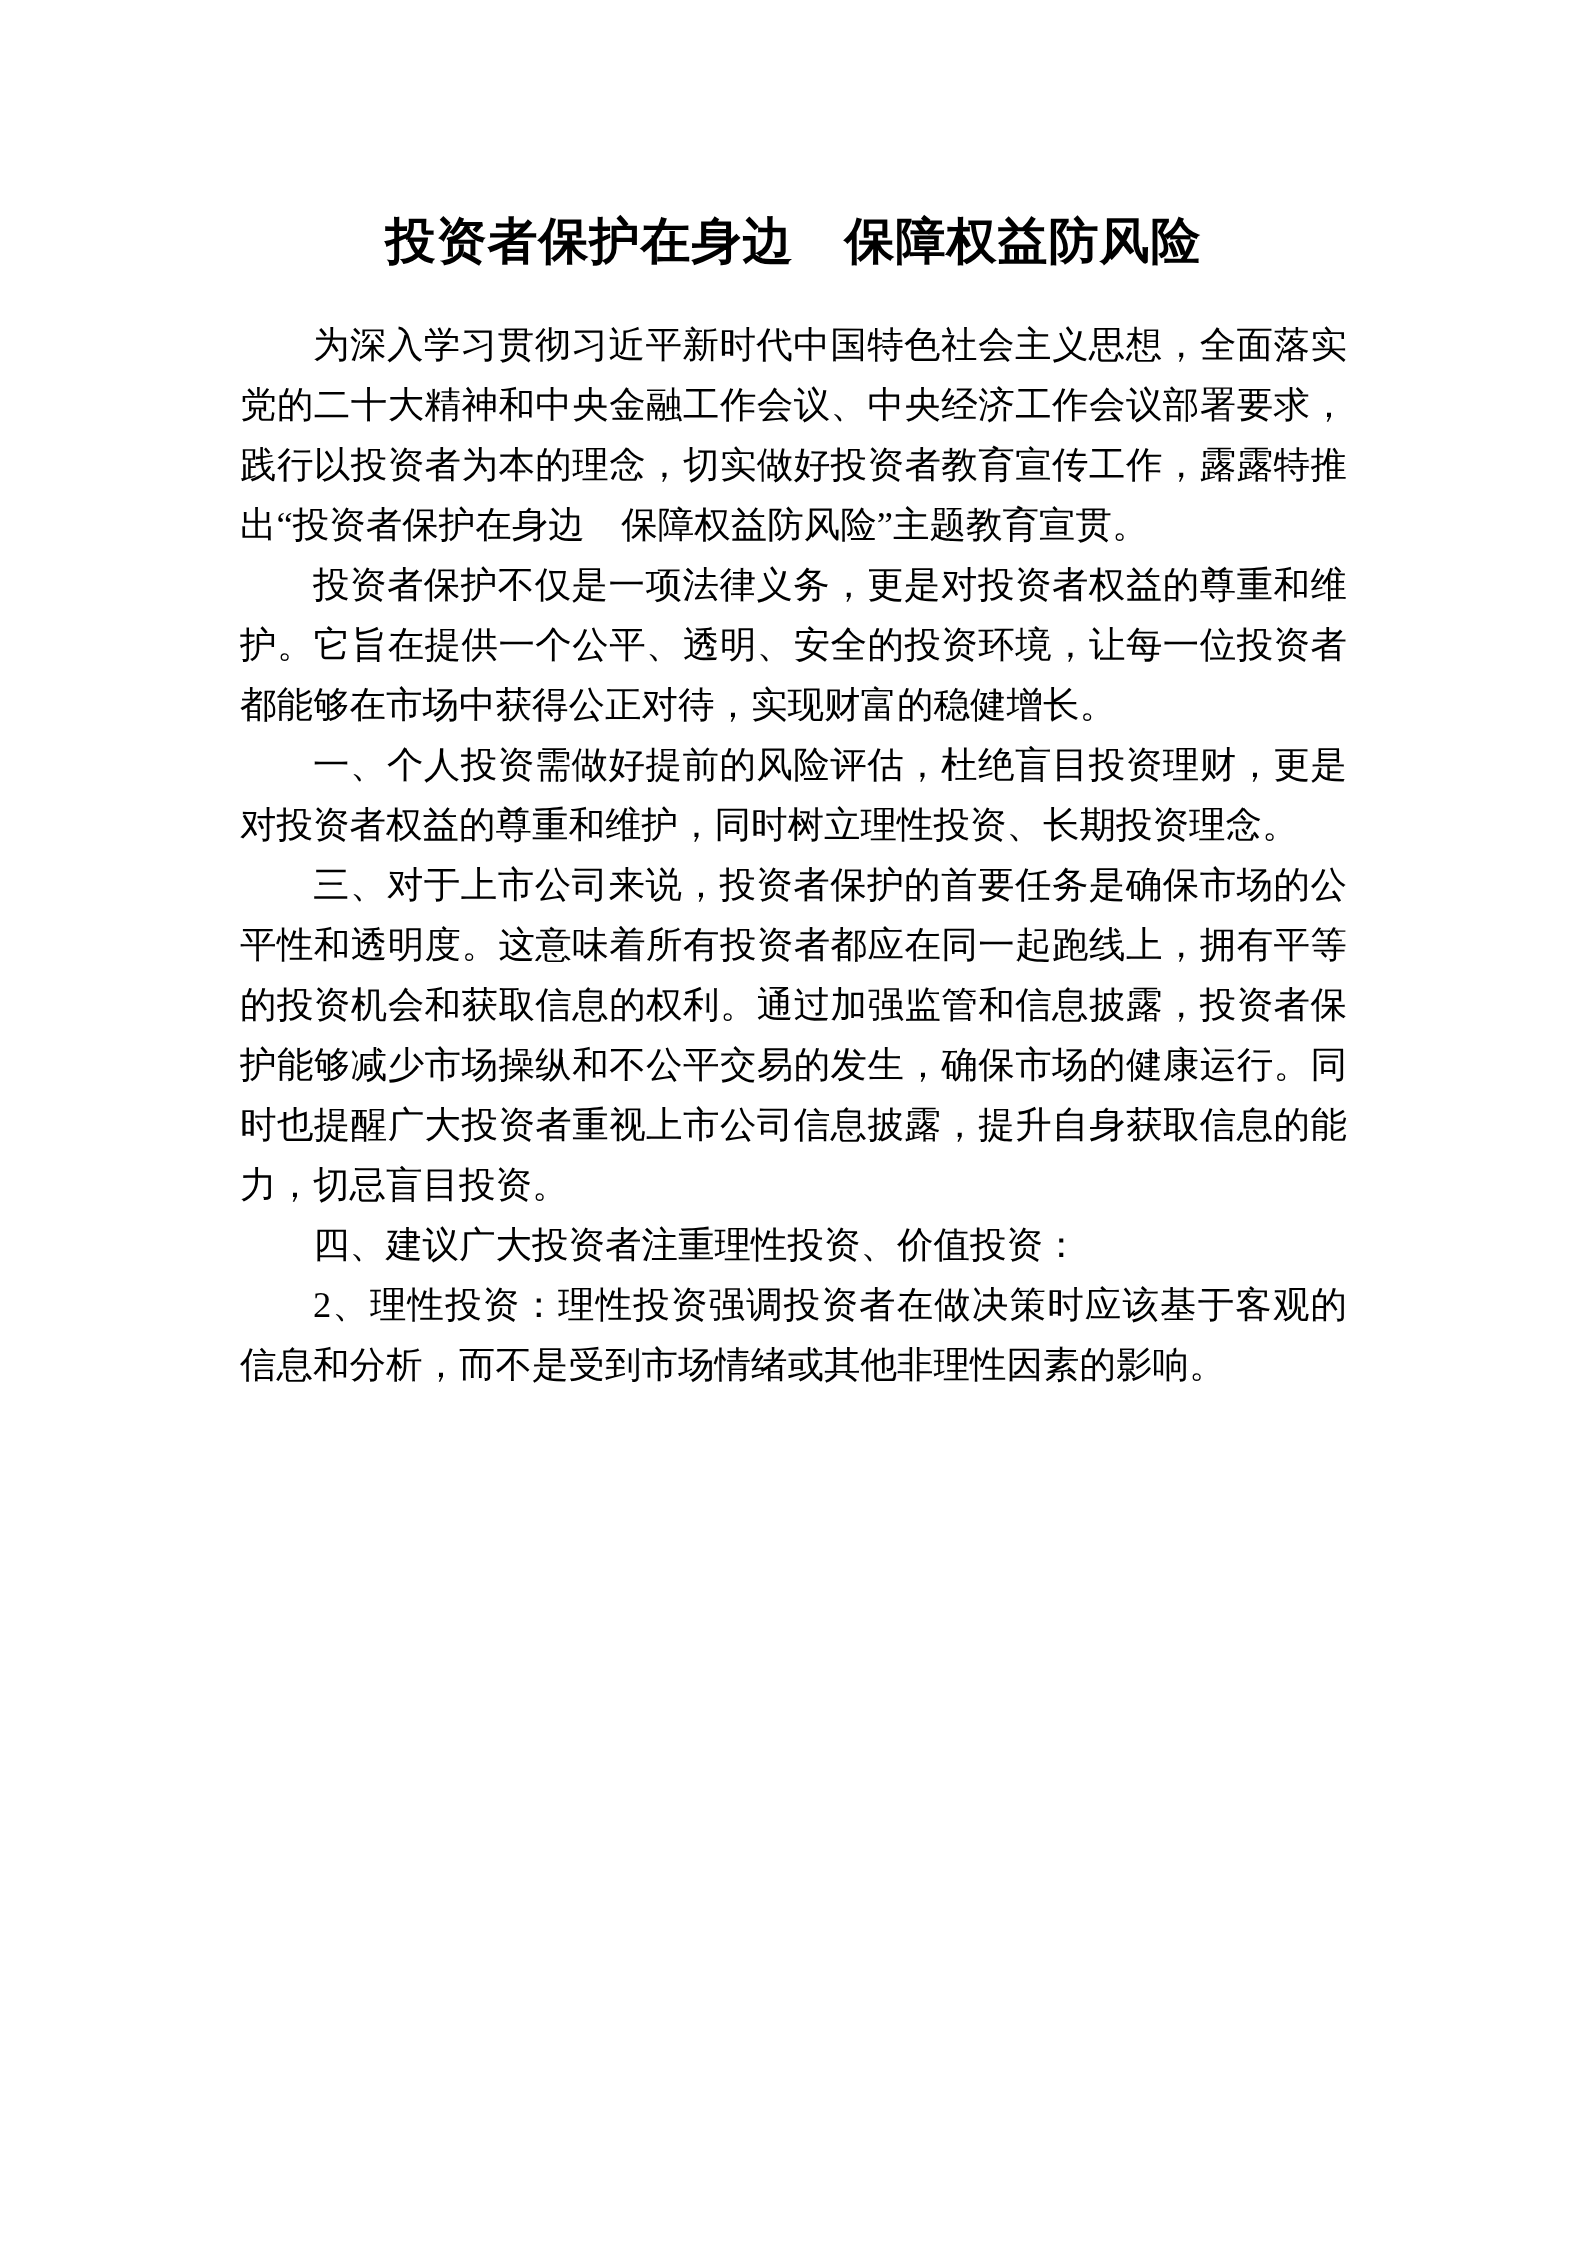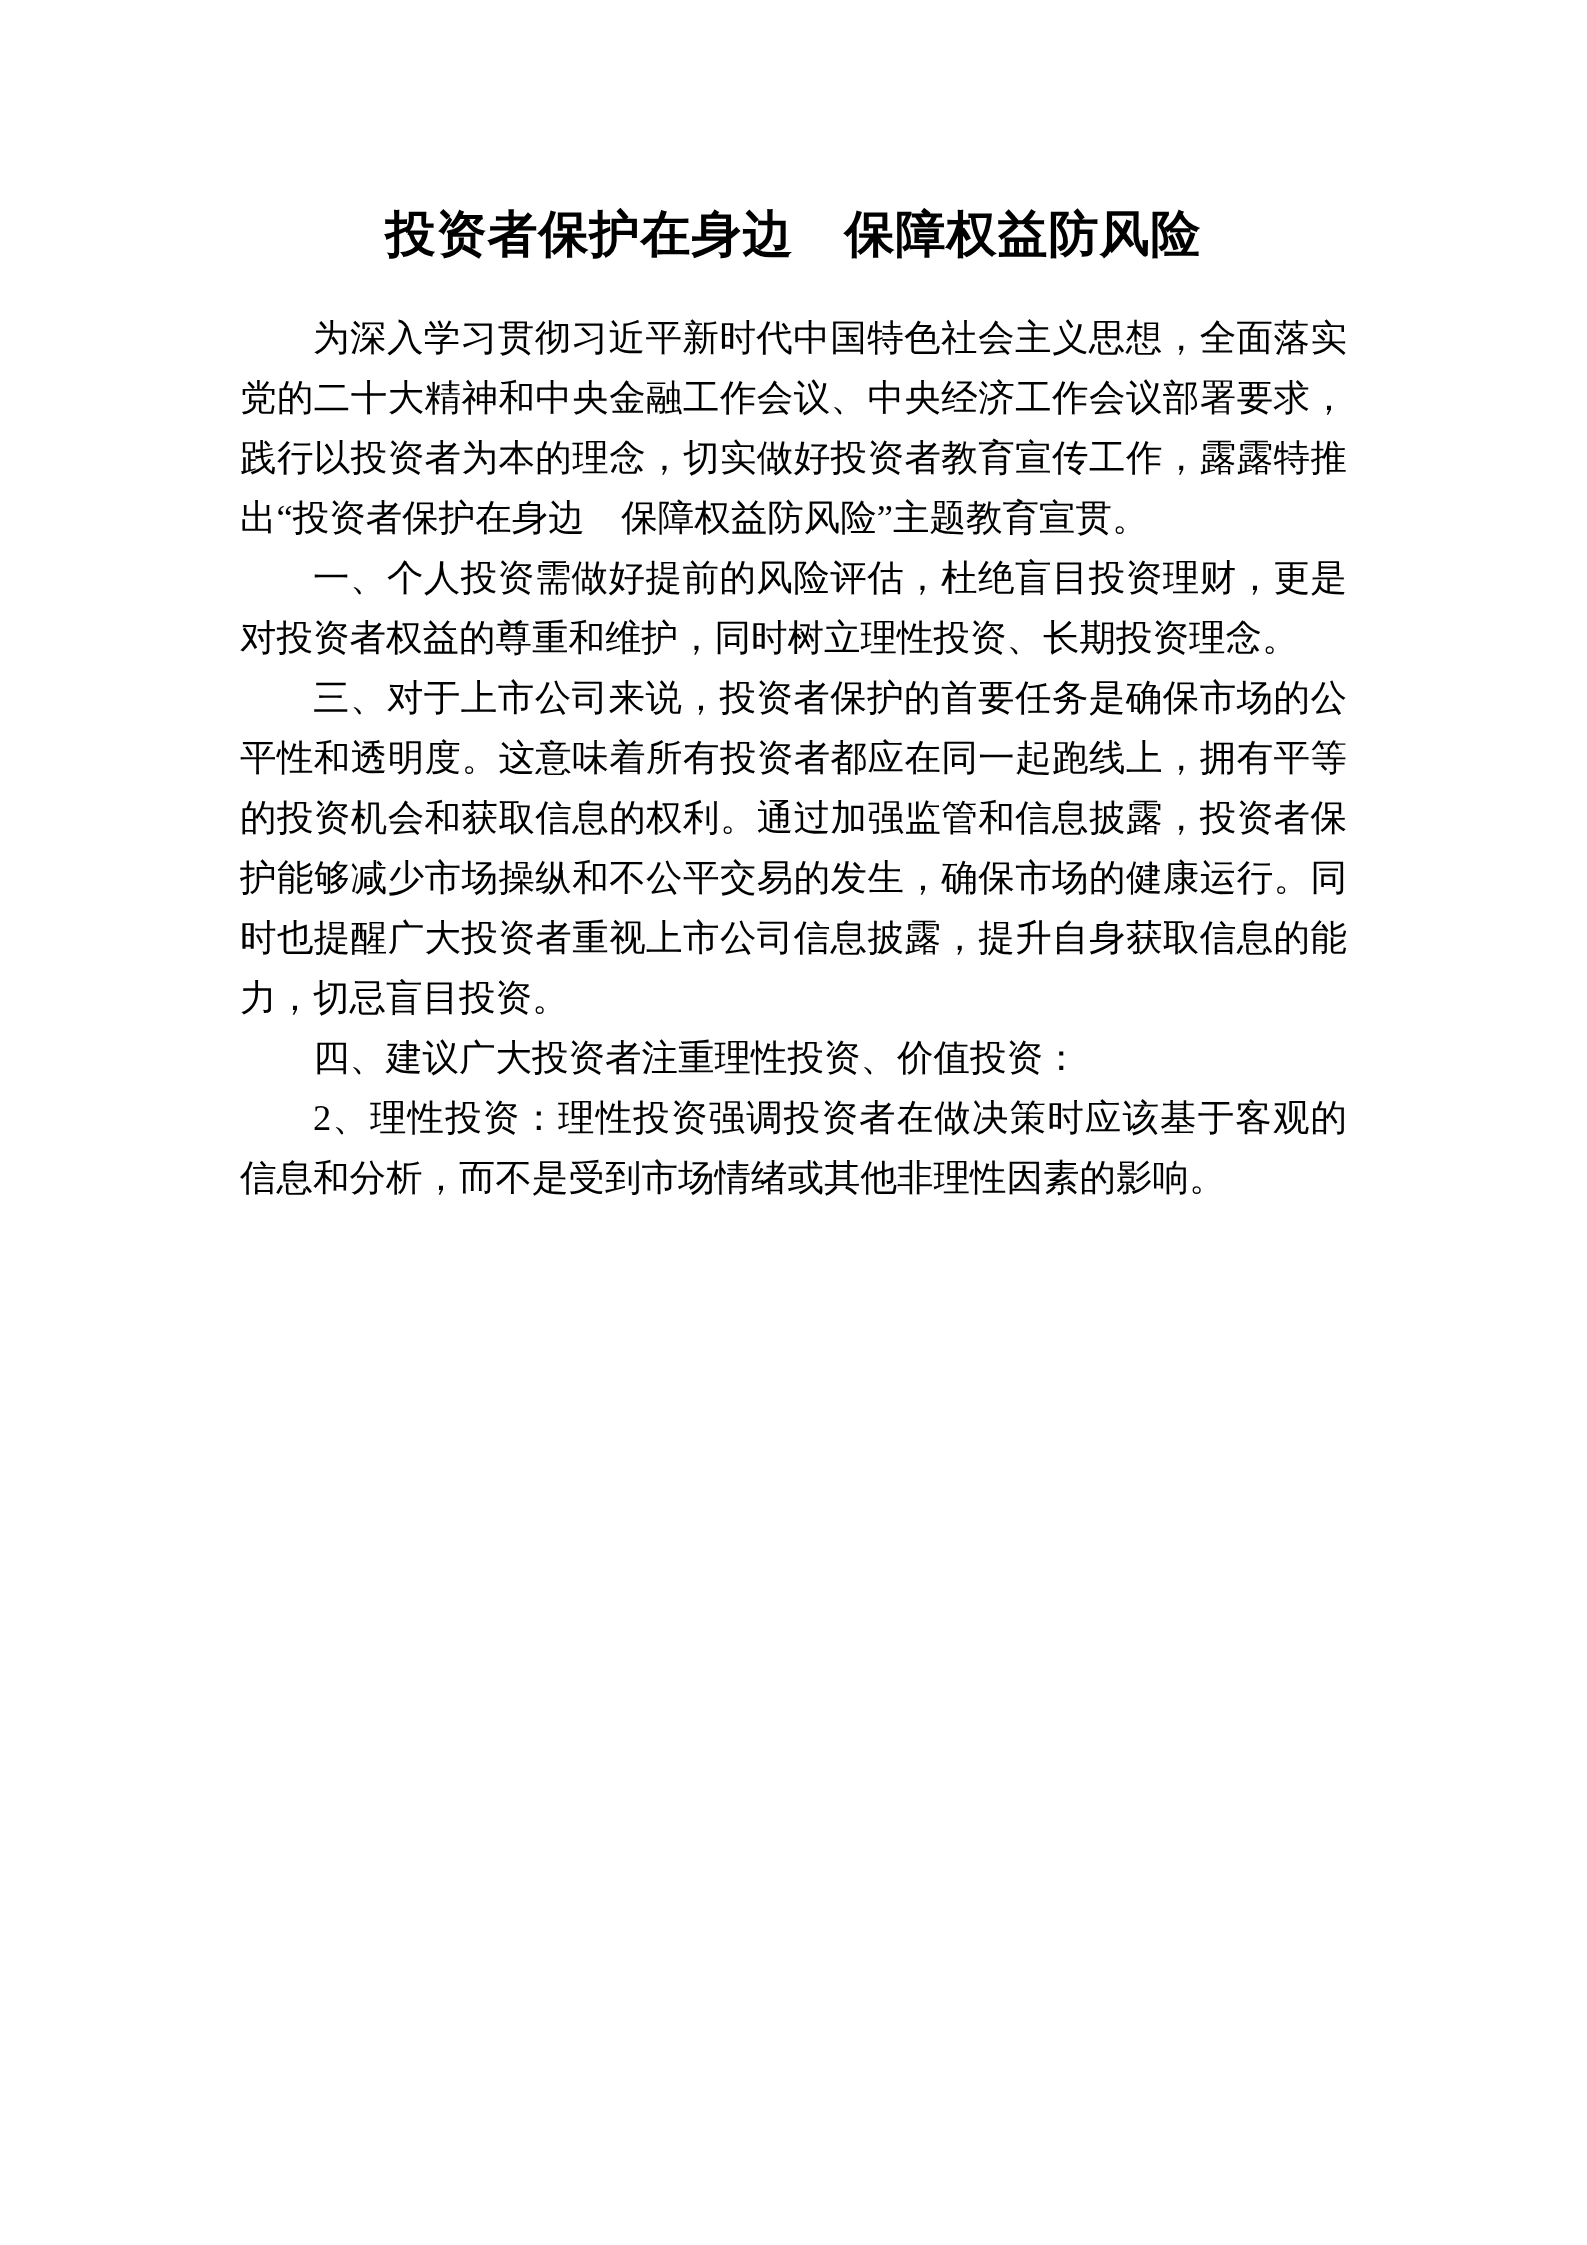--- a/index.html
+++ b/index.html
@@ -7,21 +7,21 @@
     padding: 0;
     background: #ffffff;
   }
   .page {
     position: relative;
     width: 1587px;
     height: 2245px;
     margin: 0 auto;
     background: #ffffff;
     box-sizing: border-box;
-    padding: 1px 240px;
+    padding: 8px 240px;
     overflow: hidden;
     color: #000000;
     font-family: "Liberation Serif", "DejaVu Serif", serif;
   }
   .doc-title {
     margin: 203px 0 0 0;
     text-align: center;
     font-size: 50px;
     line-height: 60px;
     font-weight: 700;
@@ -45,18 +45,19 @@
     overflow-wrap: break-word;
   }
 </style>
 </head>
 <body>
 
 <div class="page">
   <h1 class="doc-title">投资者保护在身边　保障权益防风险</h1>
   <div class="doc-body">
       <p class="para">为深入学习贯彻习近平新时代中国特色社会主义思想，全面落实党的二十大精神和中央金融工作会议、中央经济工作会议部署要求，践行以投资者为本的理念，切实做好投资者教育宣传工作，露露特推出“投资者保护在身边　保障权益防风险”主题教育宣贯。</p>
+      <p class="para">投资者保护不仅是一项法律义务，更是对投资者权益的尊重和维护。它旨在提供一个公平、透明、安全的投资环境，让每一位投资者都能够在市场中获得公正对待，实现财富的稳健增长。</p>
       <p class="para">一、个人投资需做好提前的风险评估，杜绝盲目投资理财，更是对投资者权益的尊重和维护，同时树立理性投资、长期投资理念。</p>
       <p class="para">三、对于上市公司来说，投资者保护的首要任务是确保市场的公平性和透明度。这意味着所有投资者都应在同一起跑线上，拥有平等的投资机会和获取信息的权利。通过加强监管和信息披露，投资者保护能够减少市场操纵和不公平交易的发生，确保市场的健康运行。同时也提醒广大投资者重视上市公司信息披露，提升自身获取信息的能力，切忌盲目投资。</p>
       <p class="para">四、建议广大投资者注重理性投资、价值投资：</p>
       <p class="para">2、理性投资：理性投资强调投资者在做决策时应该基于客观的信息和分析，而不是受到市场情绪或其他非理性因素的影响。</p>
     </div>
 </div>
 
 </body></html>

